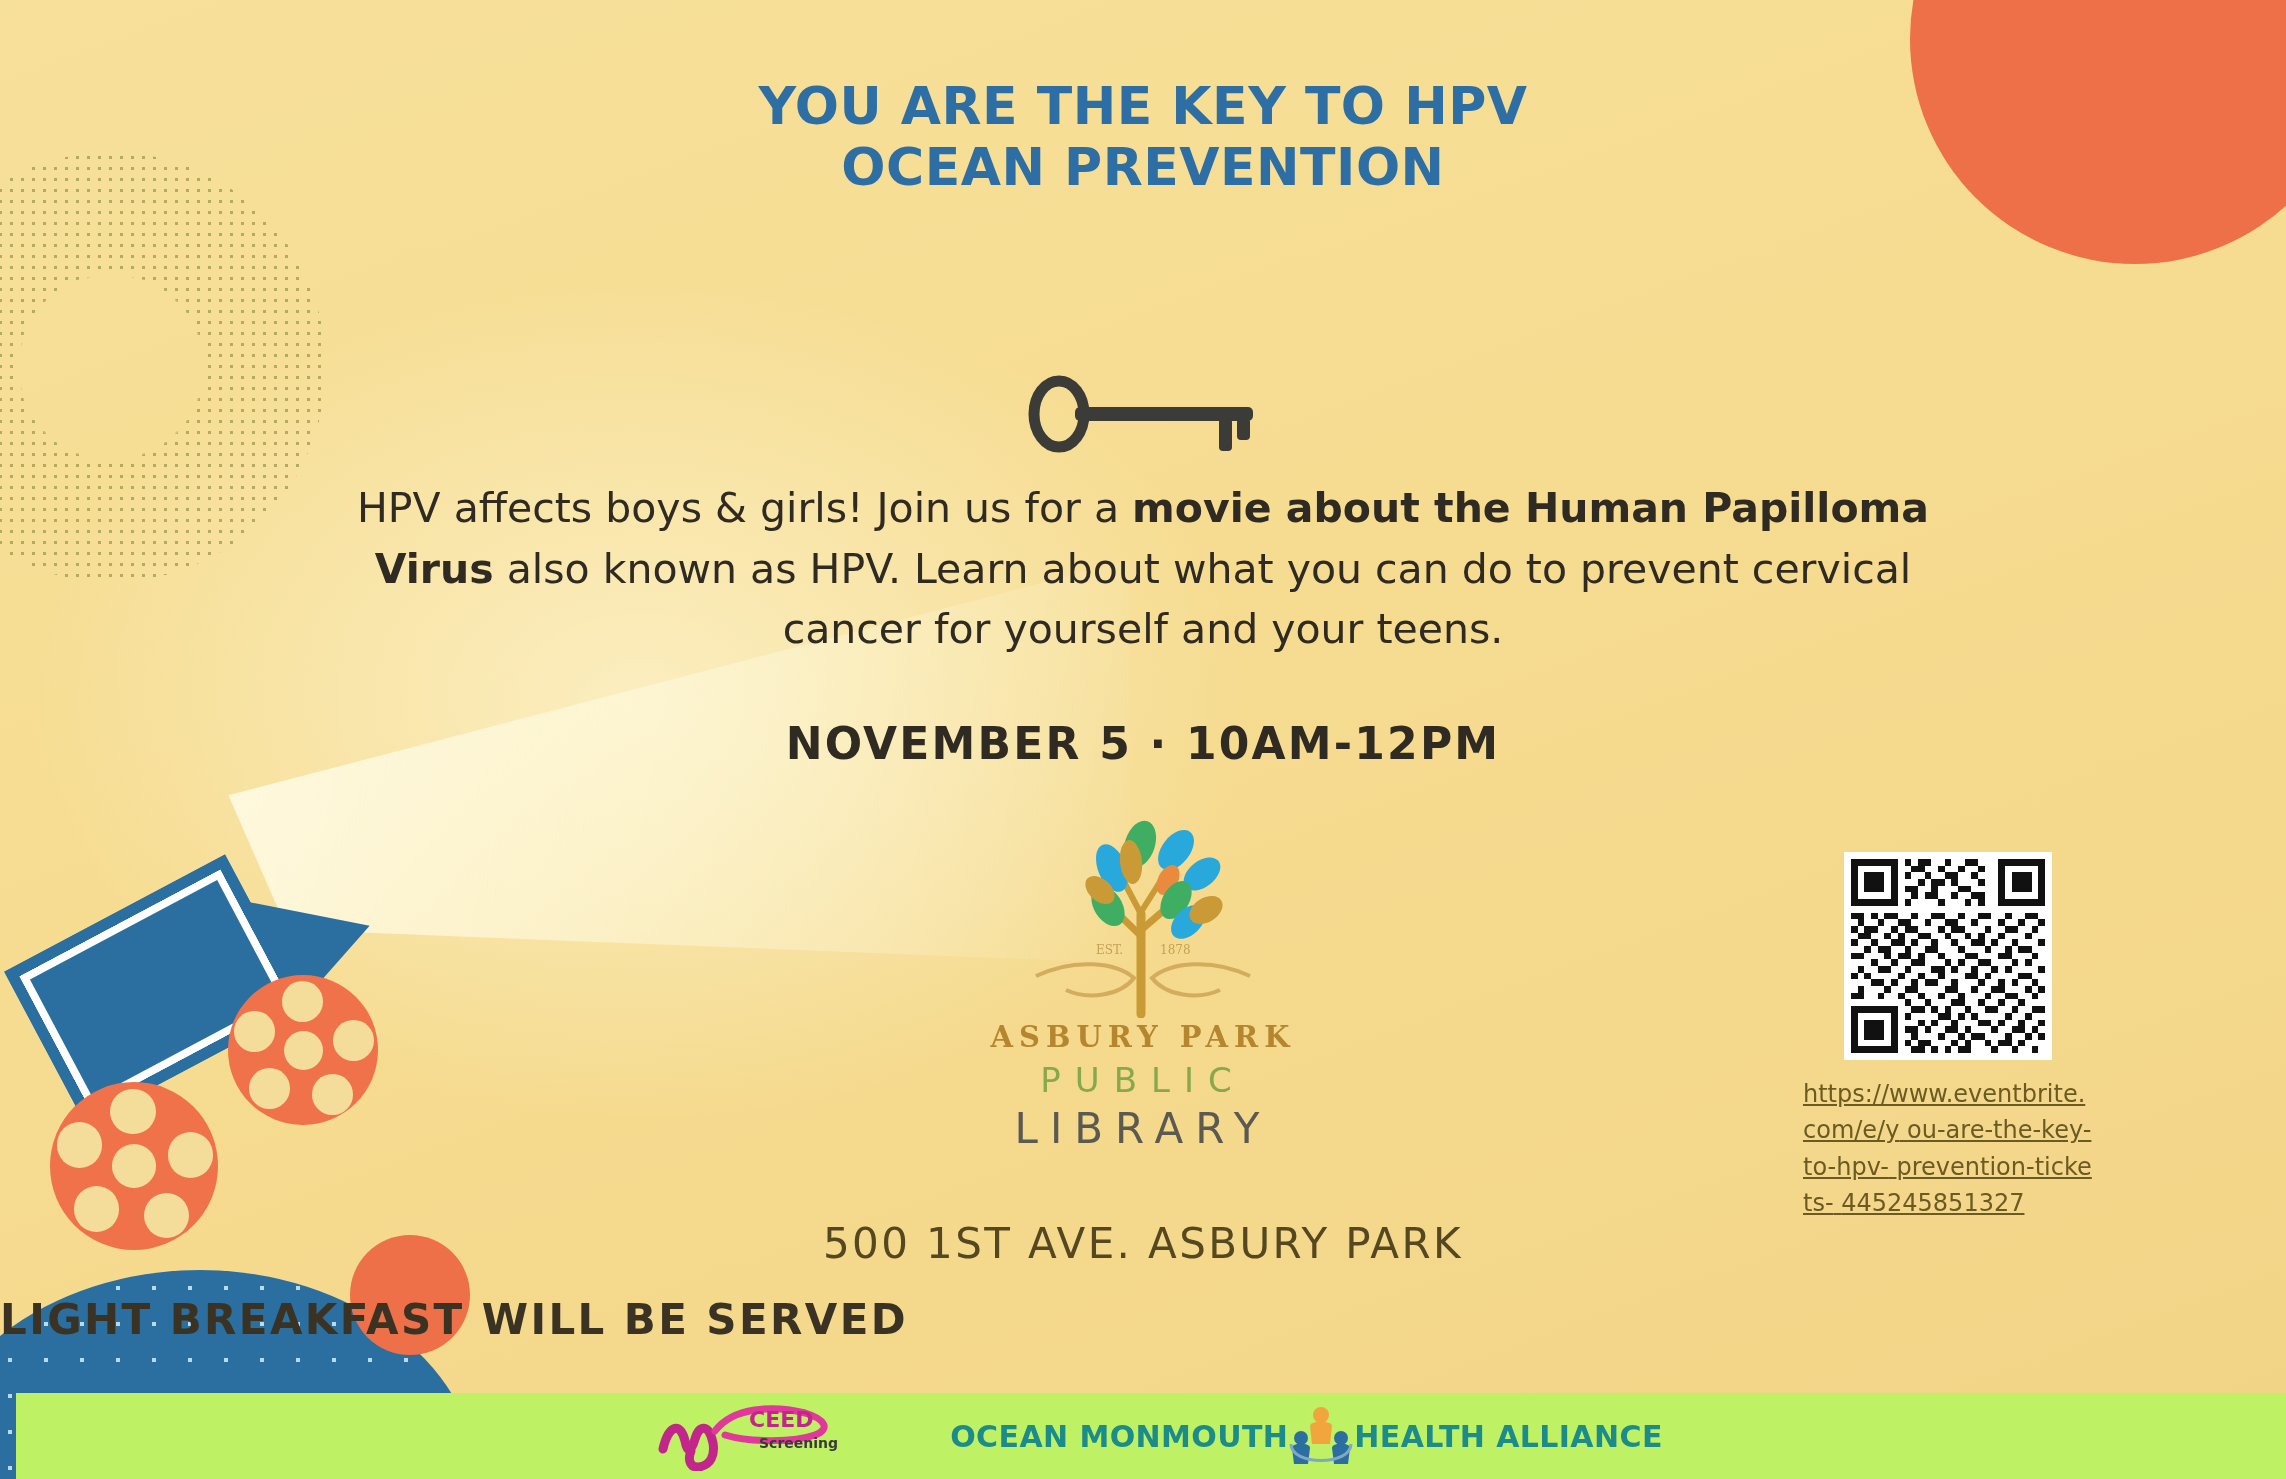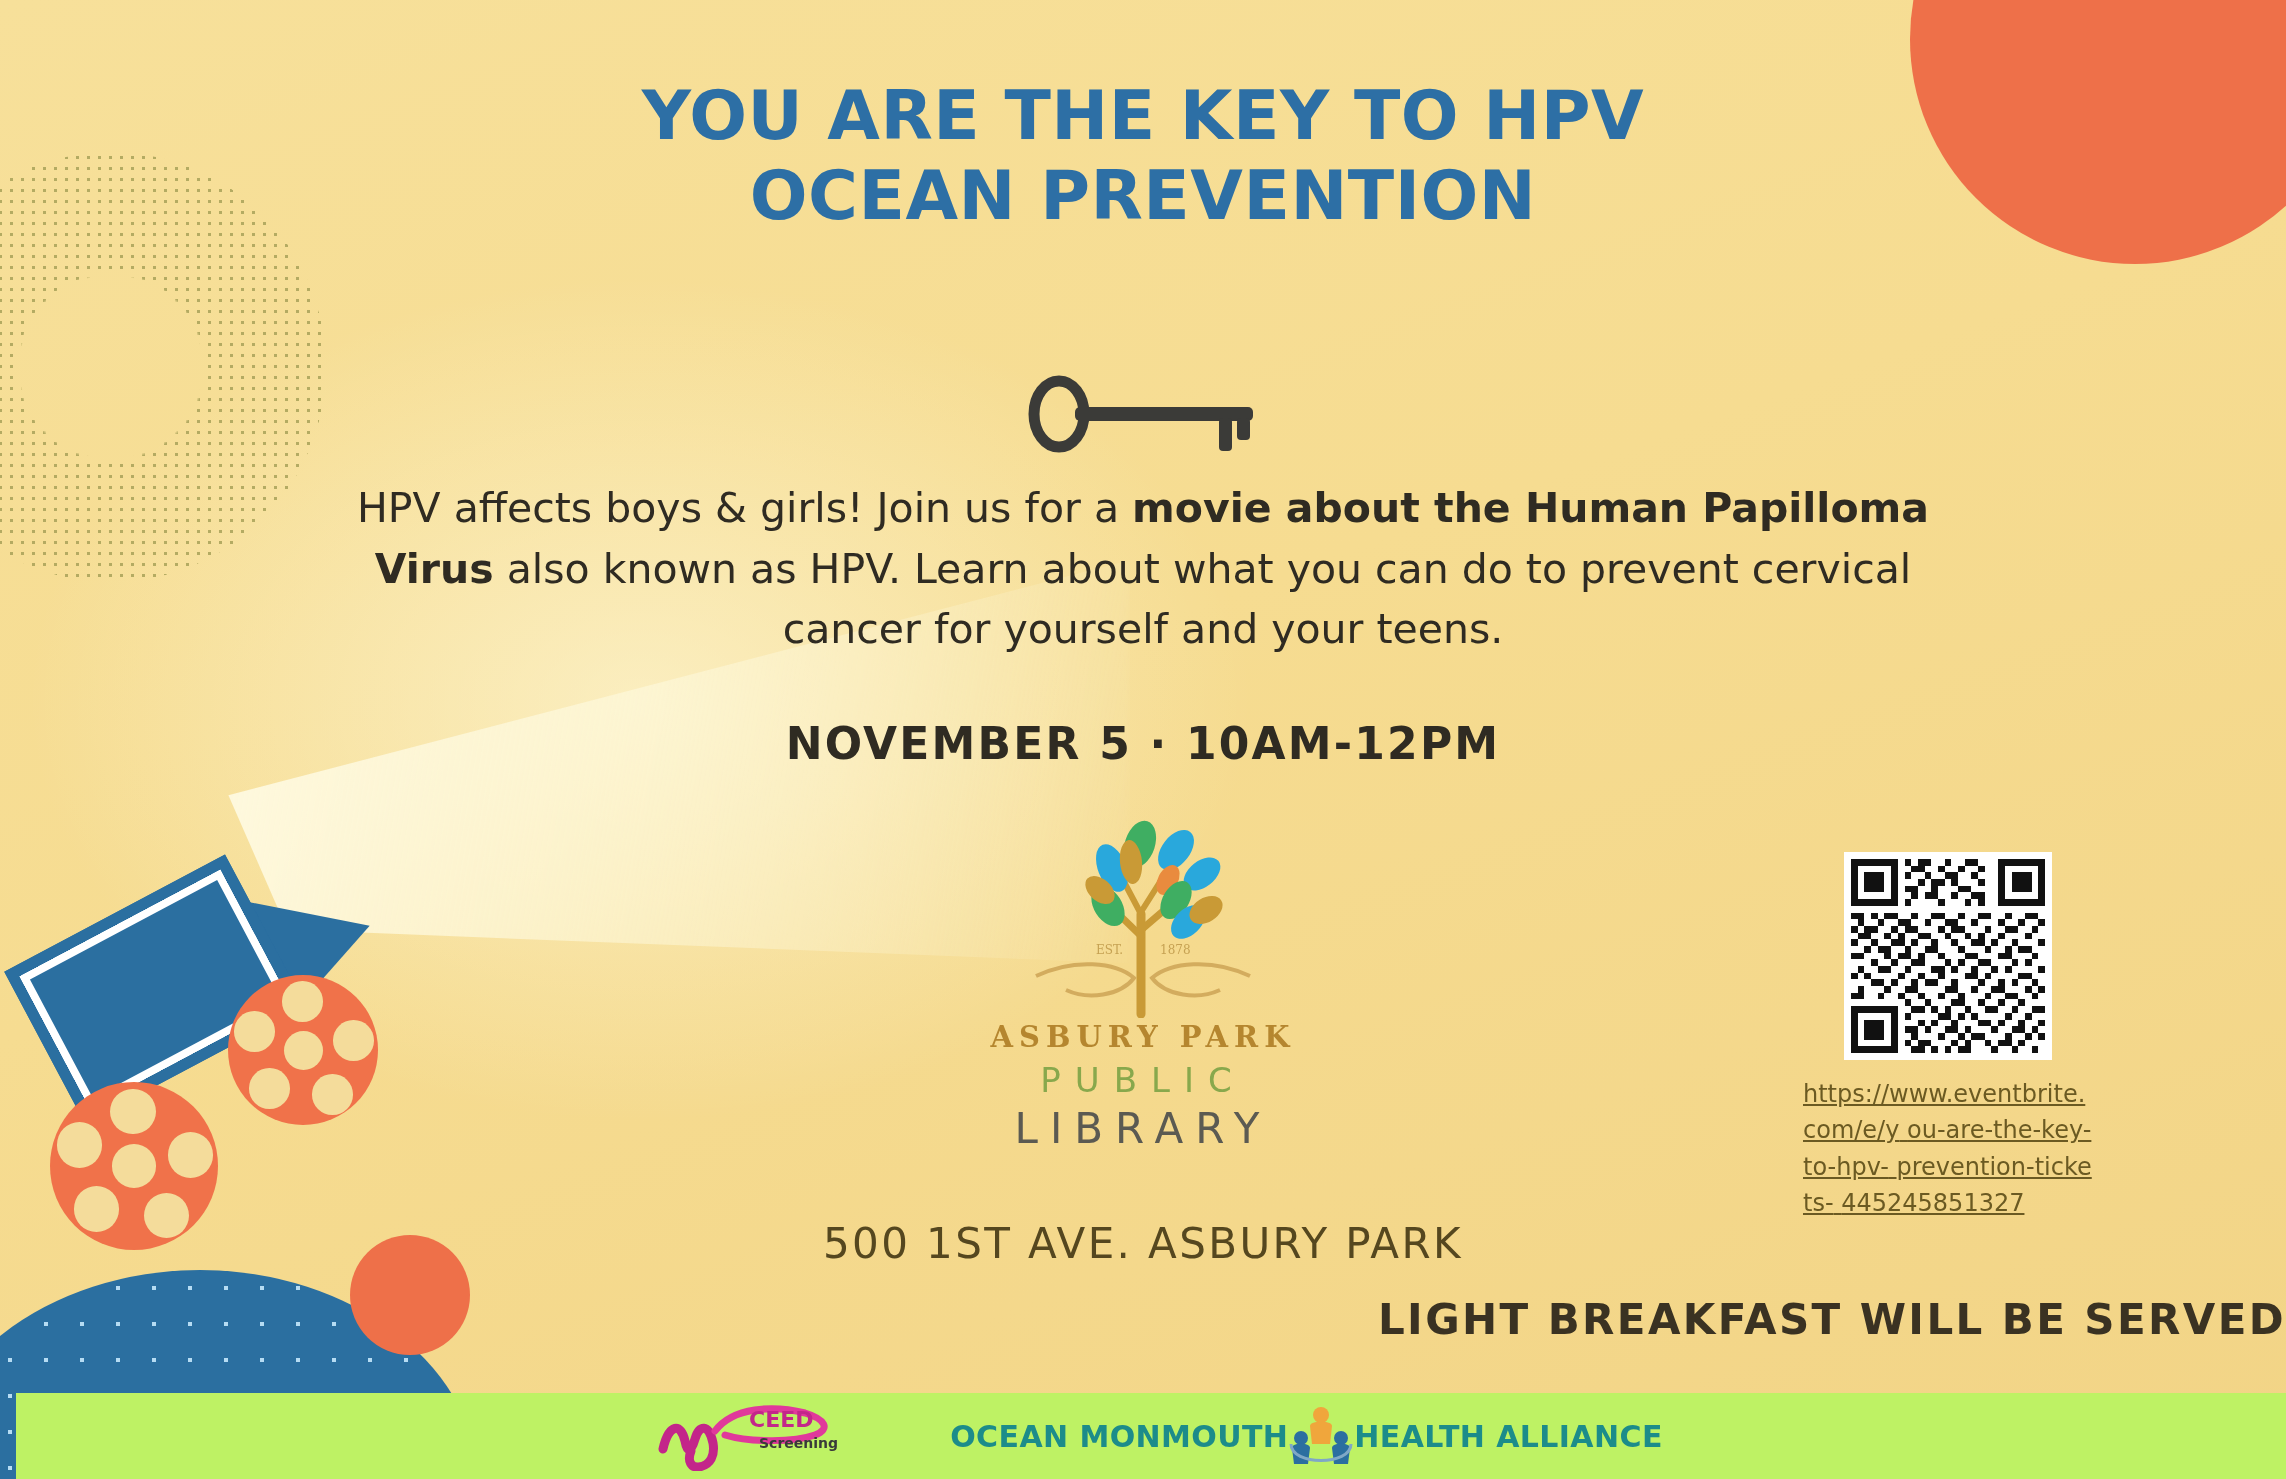--- a/index.html
+++ b/index.html
@@ -163,21 +163,21 @@
   
   .headline {
     position: absolute;
     left: 0;
     right: 0;
     top: 76px;
     text-align: center;
     color: #2D6FA5;
     font-family: "DejaVu Sans", sans-serif;
     font-weight: 700;
-    font-size: 68px;
+    font-size: 52px;
     line-height: 1.18;
     letter-spacing: 0.5px;
     z-index: 6;
   }
   .headline .ln { display: block; }
 
   
   .key-wrap {
     position: absolute;
     left: 0; right: 0;
@@ -261,21 +261,21 @@
     font-family: "DejaVu Sans", sans-serif;
     font-size: 42px;
     letter-spacing: 2.4px;
     z-index: 6;
   }
 
   .breakfast {
     position: absolute;
     left: 0; right: 0;
     top: 1295px;
-    text-align: right;
+    text-align: left;
     color: #3A3222;
     font-family: "DejaVu Sans", sans-serif;
     font-weight: 700;
     font-size: 42px;
     letter-spacing: 2.4px;
     z-index: 6;
   }
 
   
   .qr-block {

